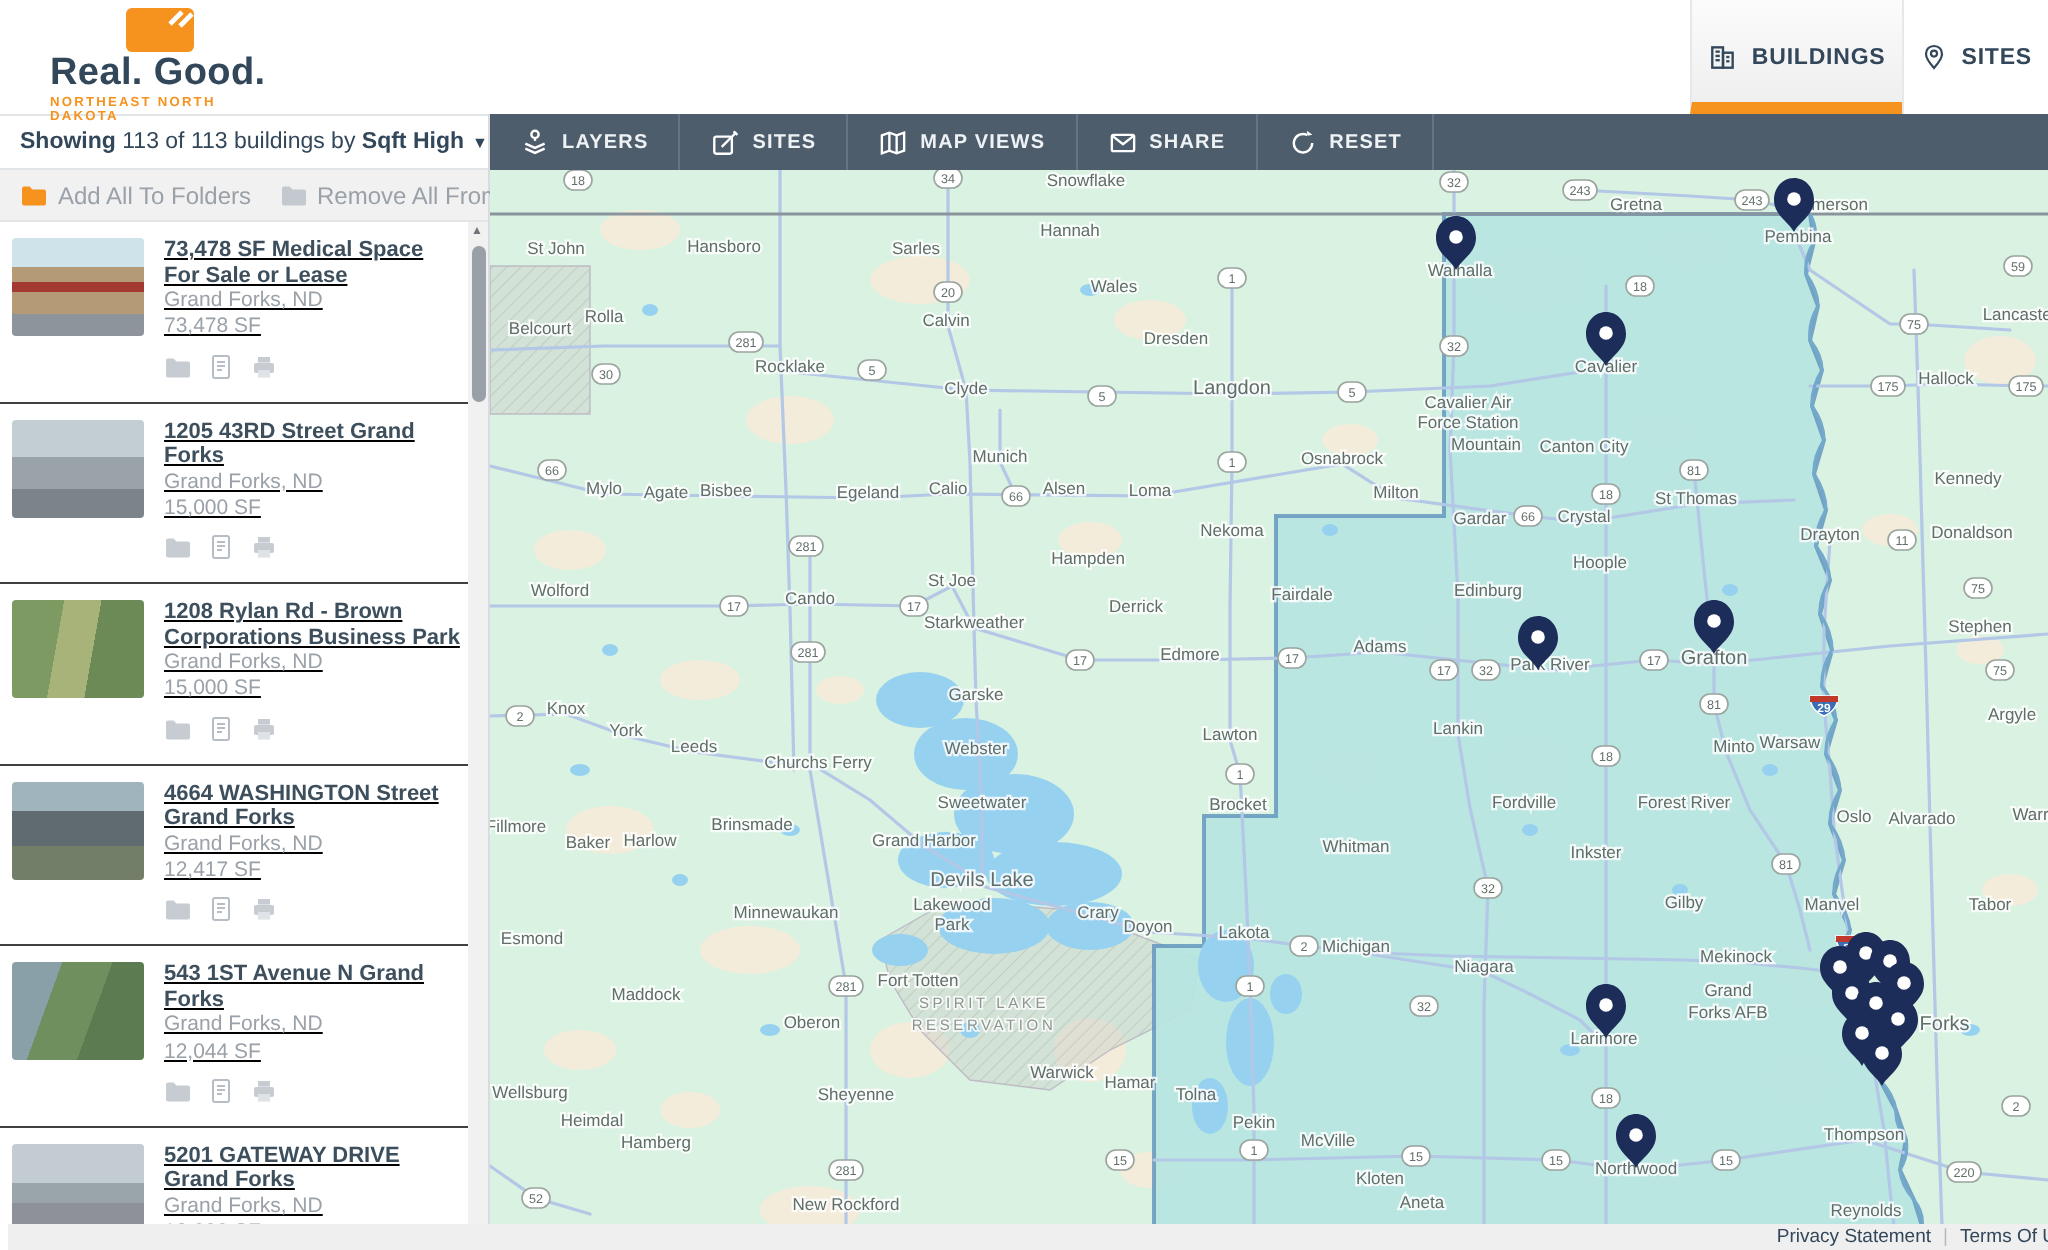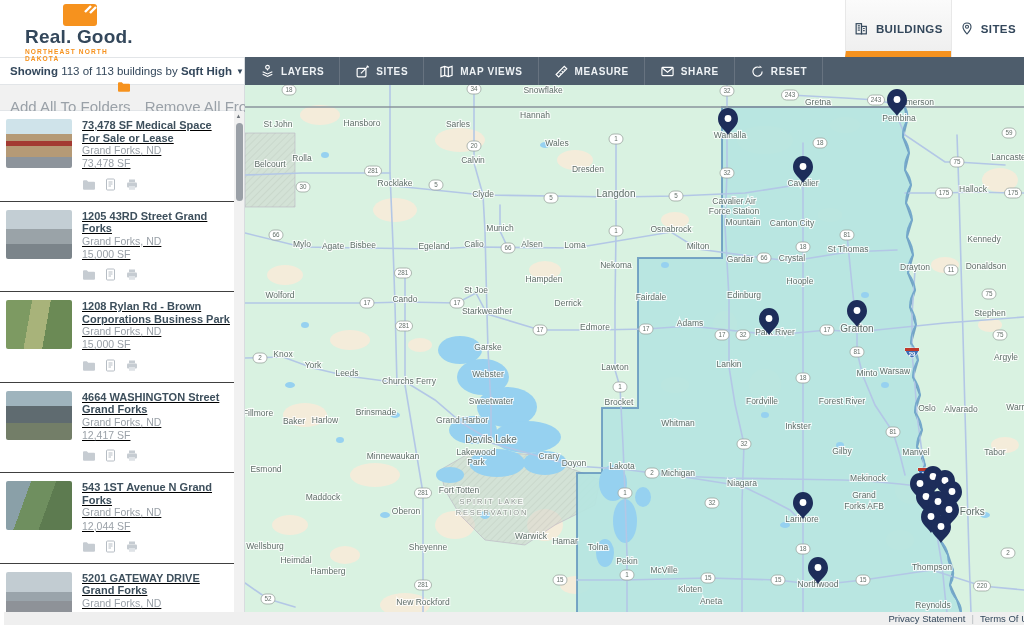--- a/index.html
+++ b/index.html
@@ -21,21 +21,21 @@
 
   
   .sidebar { position:absolute; top:57px; left:0; width:245px; height:568px; background:#fff;
     border-right:1px solid #d8dcdf; }
   .results-bar { height:28px; display:flex; align-items:center; padding:0 10px; background:#fff;
     border-top:1px solid #e2e5e8; border-bottom:1px solid #e2e5e8; font-size:11.5px; color:#33475b; white-space:nowrap; }
   .results-bar b { font-weight:bold; }
   .results-bar .caret { font-size:8px; margin-left:4px; color:#33475b; }
   .folder-actions { height:26px; display:flex; align-items:center; gap:14px; padding:0 10px;
     background:#f1f1f1; border-bottom:1px solid #e2e5e8; }
-  .folder-btn { display:flex; align-items:flex-end; gap:5px; font-size:15px; color:#9aa1a8; cursor:pointer; white-space:nowrap;flex-direction:column; }
+  .folder-btn { display:flex; align-items:center; gap:5px; font-size:12px; color:#9aa1a8; cursor:pointer; white-space:nowrap; }
   .listing-list { position:relative; height:514px; overflow:hidden; }
   .listing { position:relative; display:flex; padding:8px 14px 6px 6px; border-bottom:1px solid #404040; background:#fff;text-decoration:underline; }
   .thumb { width:66px; height:49px; border-radius:2px; flex:0 0 66px; }
   .p1 { background:linear-gradient(#cfe3ea 0 30%, #b59a76 30% 45%, #a33a32 45% 55%, #b59a76 55% 78%, #8d949b 78%); }
   .p2 { background:linear-gradient(#c3ced4 0 38%, #9aa3a8 38% 70%, #7b848a 70%); }
   .p3 { background:linear-gradient(100deg,#7d9a62 0 35%, #a8b37a 35% 60%, #6b8a55 60%); }
   .p4 { background:linear-gradient(#9fb4bd 0 30%, #5f6b70 30% 65%, #737e68 65%); }
   .p5 { background:linear-gradient(110deg,#8aa0a8 0 30%, #6f8f5f 30% 60%, #5d7b50 60%); }
   .p6 { background:linear-gradient(#c2ccd2 0 40%, #9aa4ab 40% 60%, #8e9298 60%); }
   .listing-body { padding-left:10px; min-width:0; }
@@ -281,29 +281,20 @@
           </svg>
           <span>SITES</span>
         </div>
         <div class="tool-btn">
           <svg width="15" height="15" viewBox="0 0 14 14" fill="none" stroke="#fff" stroke-width="1.1">
             <path d="M1.8 3.4 L5.3 2.2 L8.7 3.4 L12.2 2.2 L12.2 10.6 L8.7 11.8 L5.3 10.6 L1.8 11.8 Z"></path>
             <line x1="5.3" y1="2.2" x2="5.3" y2="10.6"></line>
             <line x1="8.7" y1="3.4" x2="8.7" y2="11.8"></line>
           </svg>
           <span>MAP VIEWS</span>
-        </div>
-        <div class="tool-btn">
-          <svg width="15" height="15" viewBox="0 0 14 14" fill="none" stroke="#fff" stroke-width="1.1">
-            <path d="M2 9.8 L9.6 2.2 L11.9 4.5 L4.3 12.1 Z"></path>
-            <line x1="5.4" y1="8.7" x2="6.4" y2="9.7"></line>
-            <line x1="7.3" y1="6.8" x2="8.3" y2="7.8"></line>
-            <line x1="9.1" y1="5" x2="10" y2="5.9"></line>
-          </svg>
-          <span>MEASURE</span>
         </div>
         <div class="tool-btn">
           <svg width="15" height="15" viewBox="0 0 14 14" fill="none" stroke="#fff" stroke-width="1.1">
             <rect x="1.8" y="3.2" width="10.4" height="7.6" rx="0.8"></rect>
             <path d="M2.2 3.8 L7 7.6 L11.8 3.8"></path>
           </svg>
           <span>SHARE</span>
         </div>
         <div class="tool-btn">
           <svg width="15" height="15" viewBox="0 0 14 14" fill="none" stroke="#fff" stroke-width="1.1">

